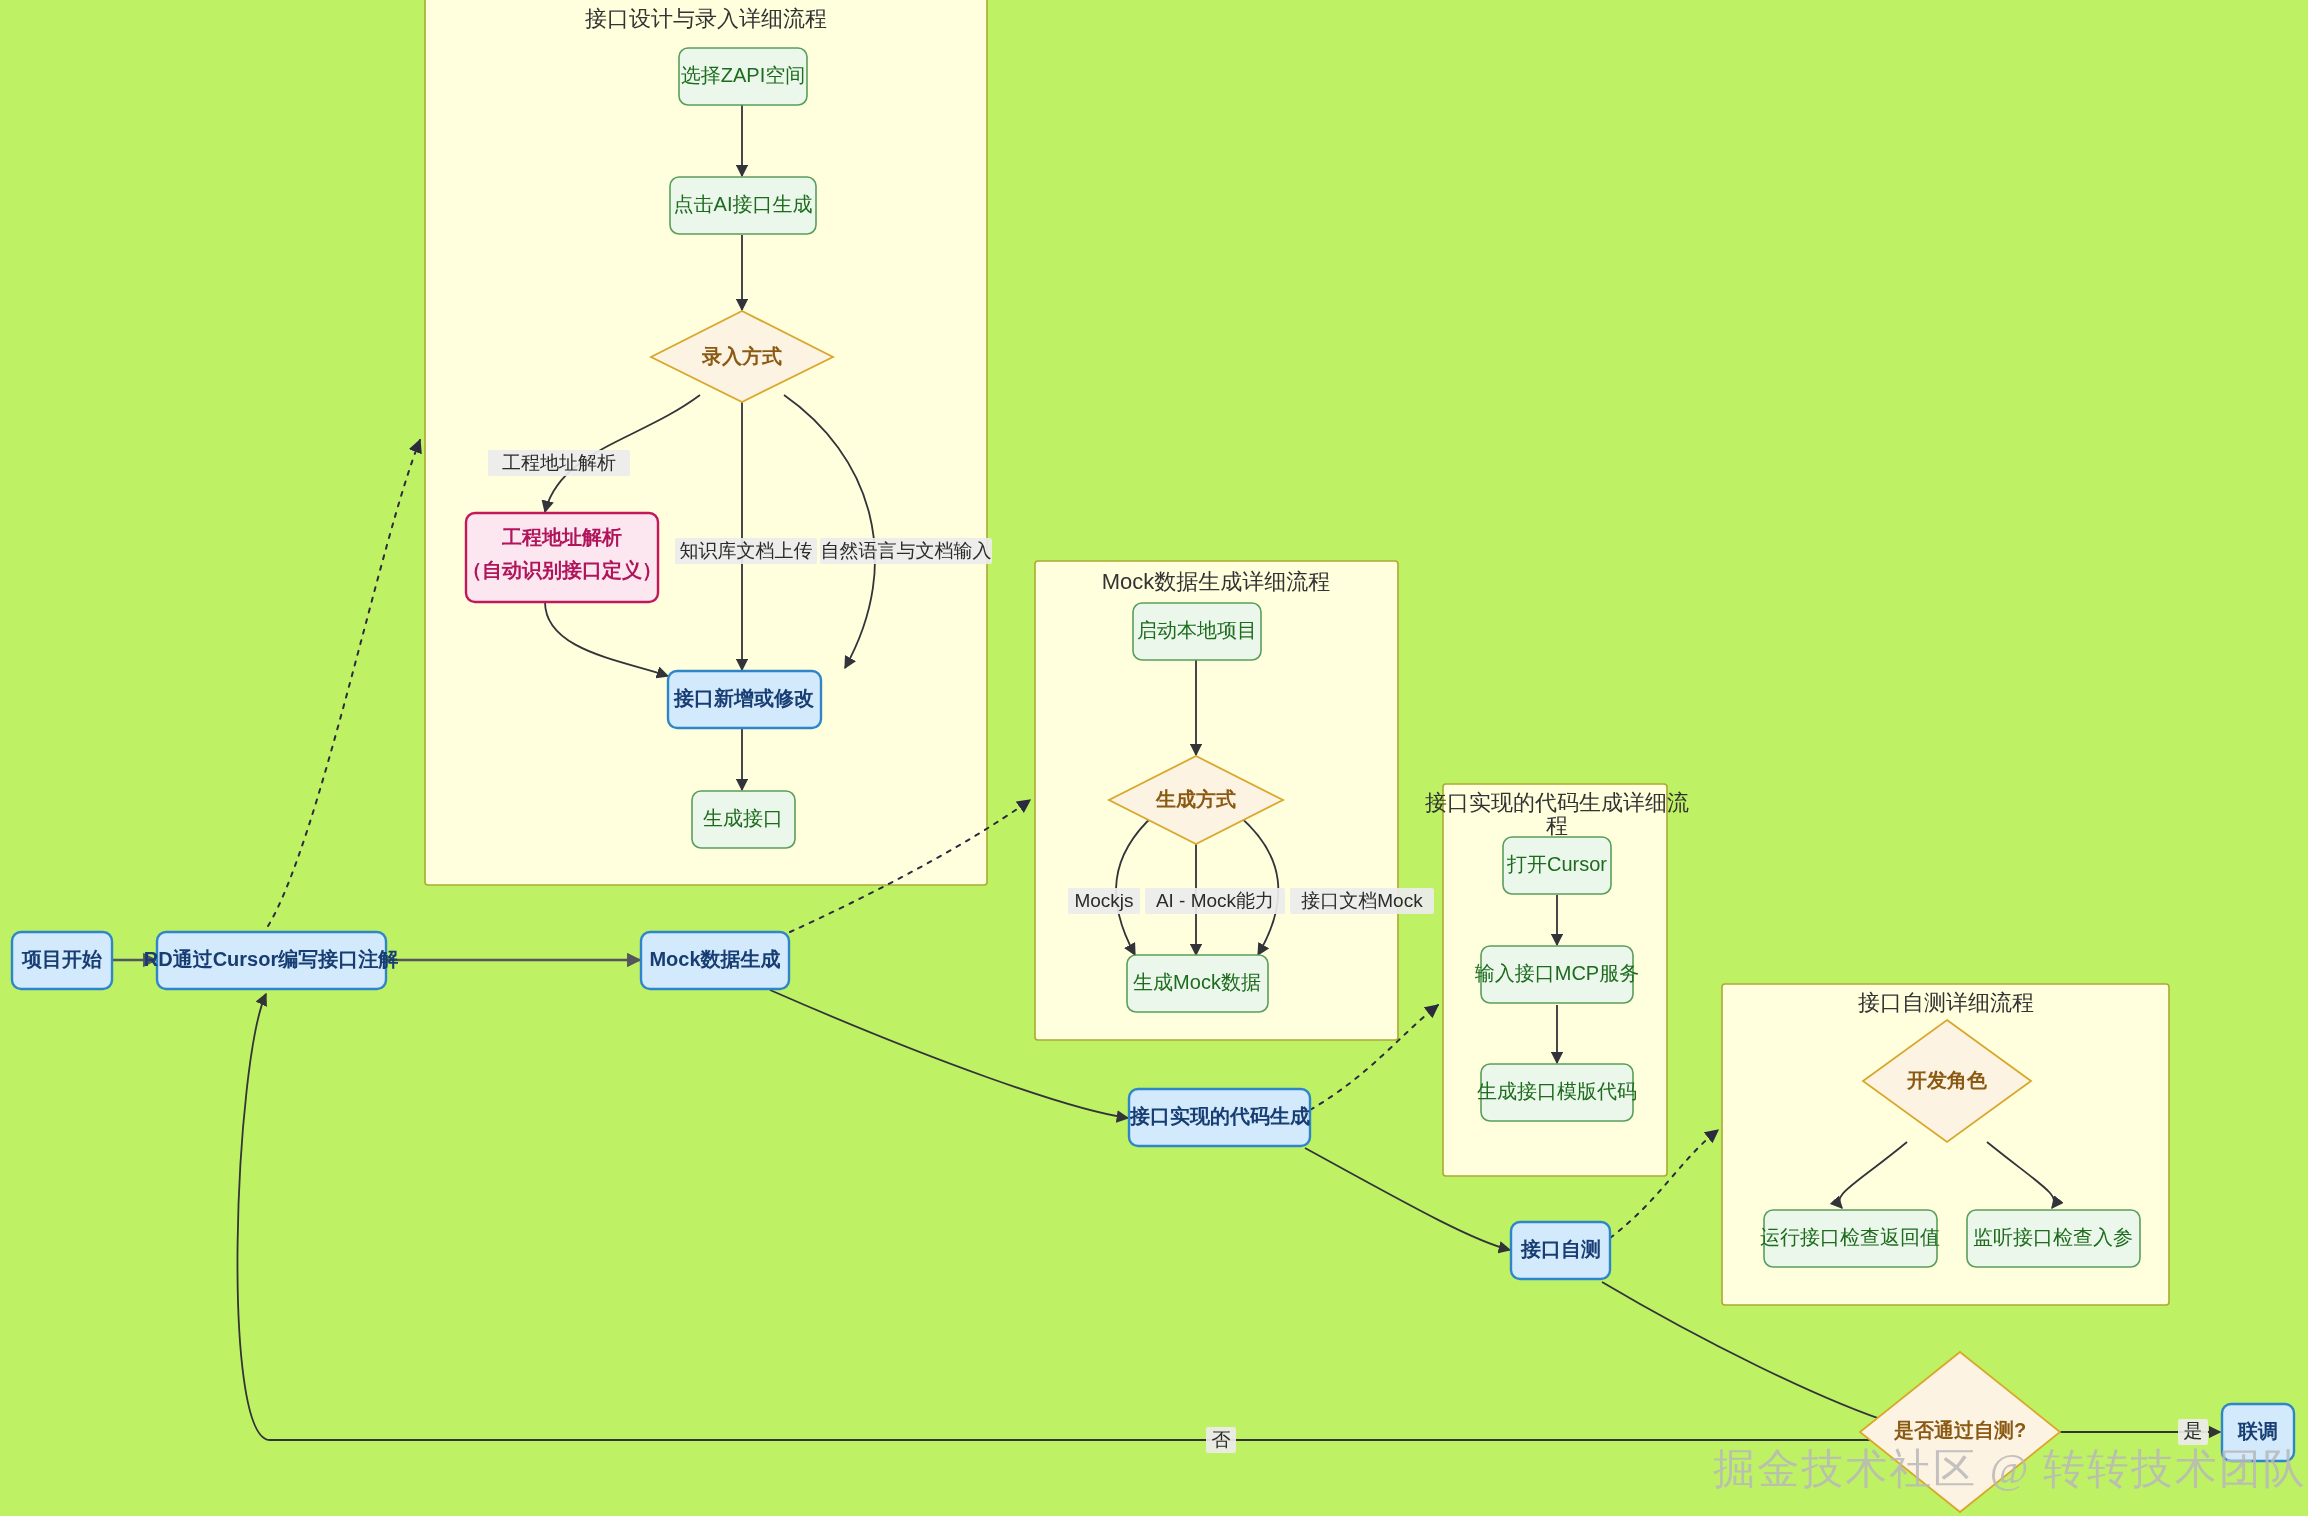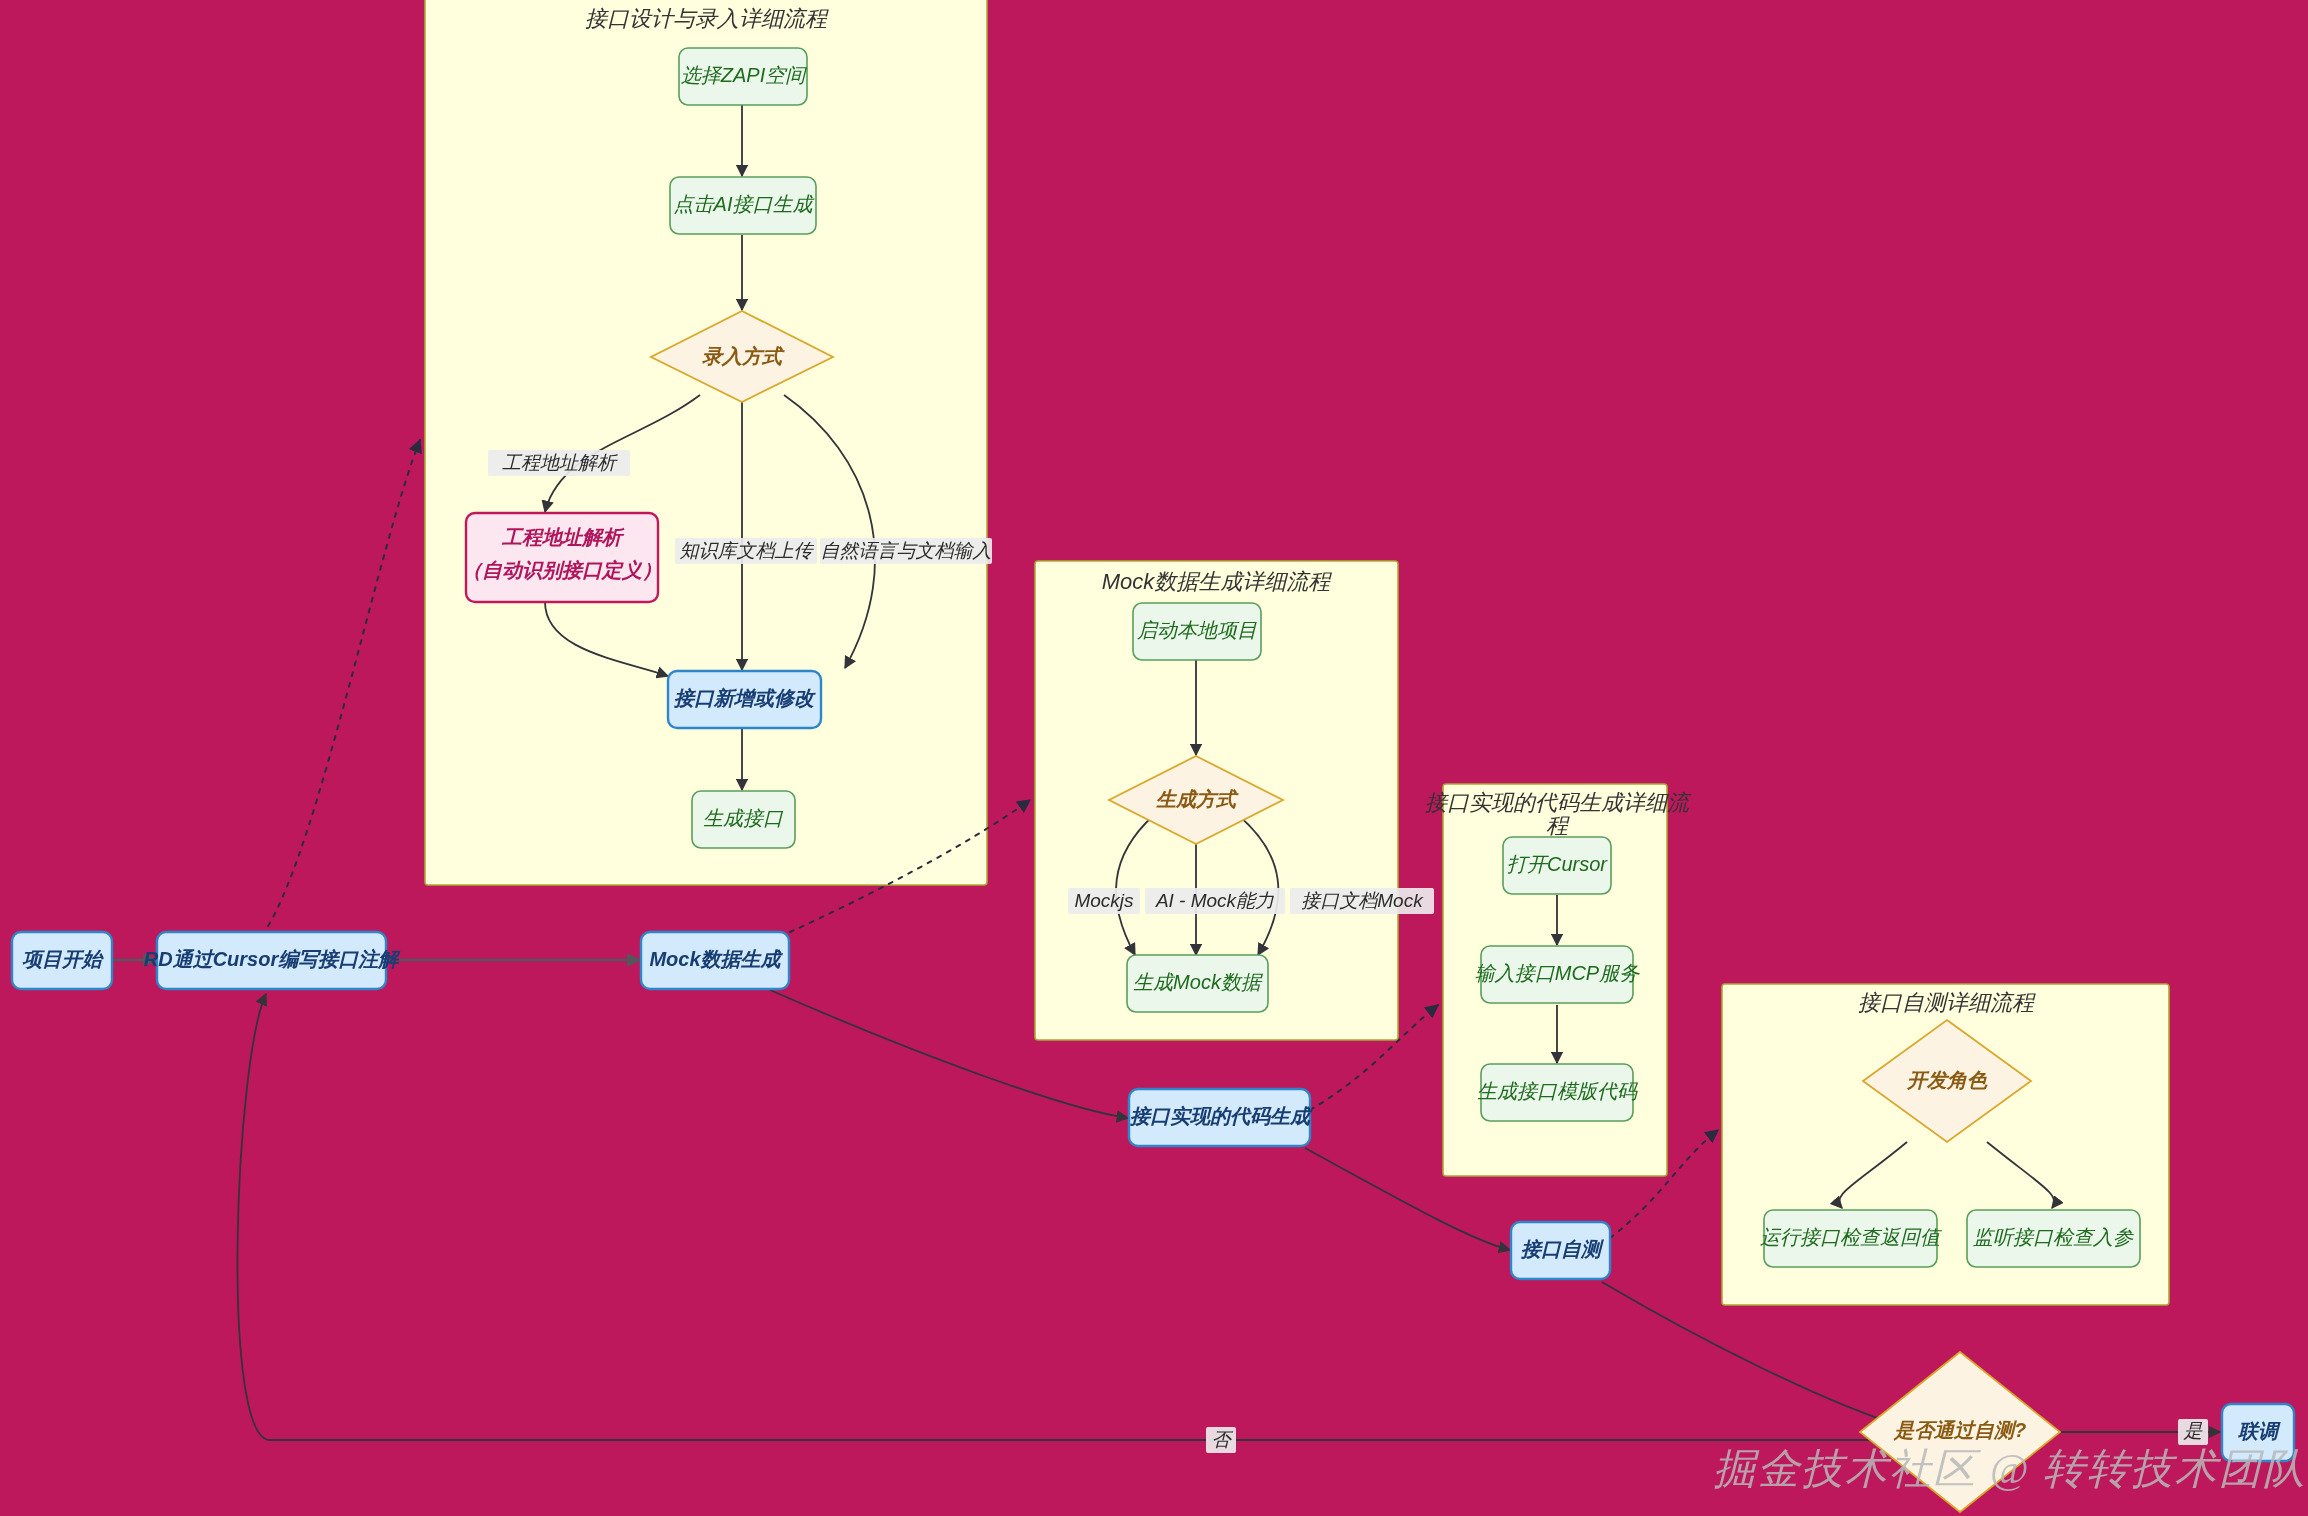--- a/index.html
+++ b/index.html
@@ -12,22 +12,21 @@
     font-family: "Liberation Sans", "DejaVu Sans", sans-serif;
     width: 2308px;
     height: 1516px;
     overflow: hidden;
     position: relative;
   }
   #diagram-root {
     position: relative;
     width: 2308px;
     height: 1516px;
-    background: #be185d;
-    font-style: italic;
+    background: #bef264;
   }
   svg.flow-svg {
     position: absolute;
     left: 0; top: 0;
     width: 2308px;
     height: 1516px;
     display: block;
   }
   
   .cluster-rect {

